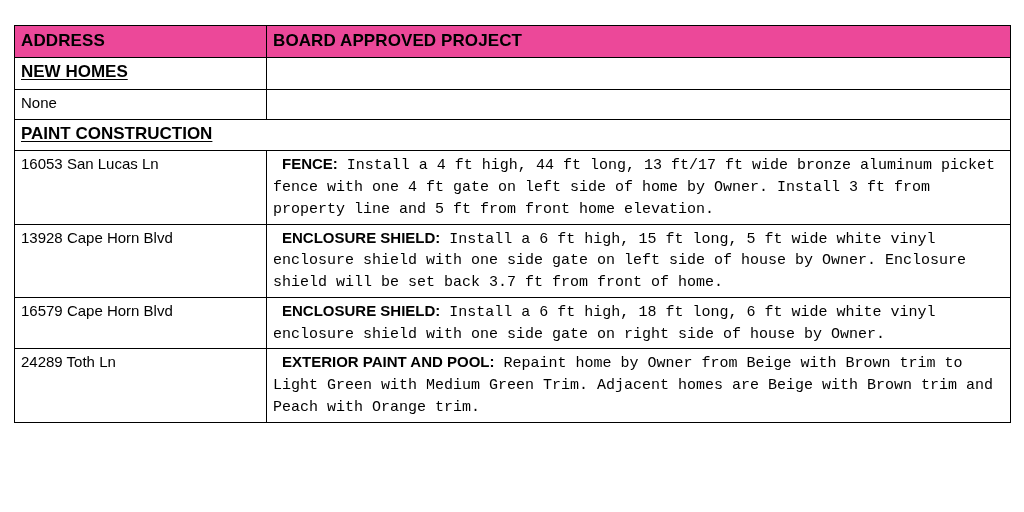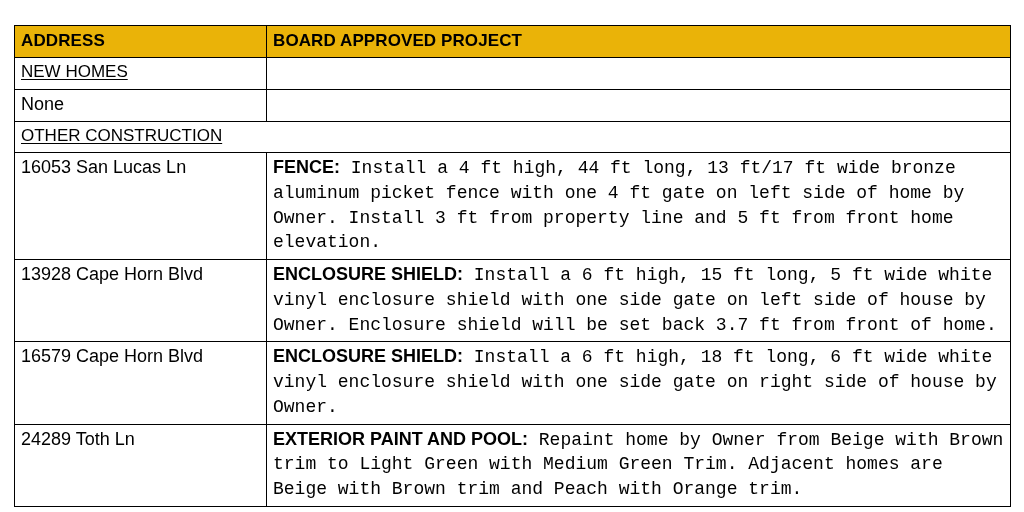--- a/index.html
+++ b/index.html
@@ -24,50 +24,51 @@
   table.approved-table {
     border-collapse: collapse;
     width: 996px;
     table-layout: fixed;
   }
   table.approved-table td,
   table.approved-table th {
     border: 1px solid #000000;
     vertical-align: top;
     padding: 3px 6px 4px 6px;
-    font-size: 18px;
+    font-size: 15px;
     line-height: 1.32;
     text-align: left;
   }
   col.col-address { width: 252px; }
   col.col-project { width: 744px; }
 
   
   tr.header-row th {
-    background: #eab308;
+    background: #ec4899;
     font-weight: bold;
     font-size: 17px;
     letter-spacing: 0.1px;
     padding-top: 4px;
     padding-bottom: 5px;
   }
   
   tr.section-row td {
-    font-weight: normal;
+    font-weight: bold;
     font-size: 17px;
     padding-top: 3px;
     padding-bottom: 5px;
   }
   .section-label {
     text-decoration: underline;
     text-underline-offset: 2px;
   }
   td.empty-cell { }
   .proj-label {
     font-weight: bold;
+    margin-left: 9px;
   }
   .proj-text { font-weight: normal; font-family: Liberation Mono, monospace; }
   tr.data-row td { }
   .addr { white-space: normal; }
 </style>
 </head>
 <body>
 
 <div class="page">
   <table class="approved-table">
@@ -91,21 +92,21 @@
       </tr>
       <tr class="data-row">
         <td class="addr">None</td>
         <td>
           <span class="proj-label"></span><span class="proj-text"></span>
         </td>
       </tr>
 
       <tr class="section-row">
         <td colspan="2">
-          <span class="section-label">OTHER CONSTRUCTION</span>
+          <span class="section-label">PAINT CONSTRUCTION</span>
         </td>
       </tr>
 
       <tr class="data-row">
         <td class="addr">16053 San Lucas Ln</td>
         <td>
           <span class="proj-label">FENCE:</span><span class="proj-text"> Install a 4 ft high, 44 ft long, 13 ft/17 ft wide bronze aluminum picket fence with one 4 ft gate on left side of home by Owner. Install 3 ft from property line and 5 ft from front home elevation.</span>
         </td>
       </tr>
 

